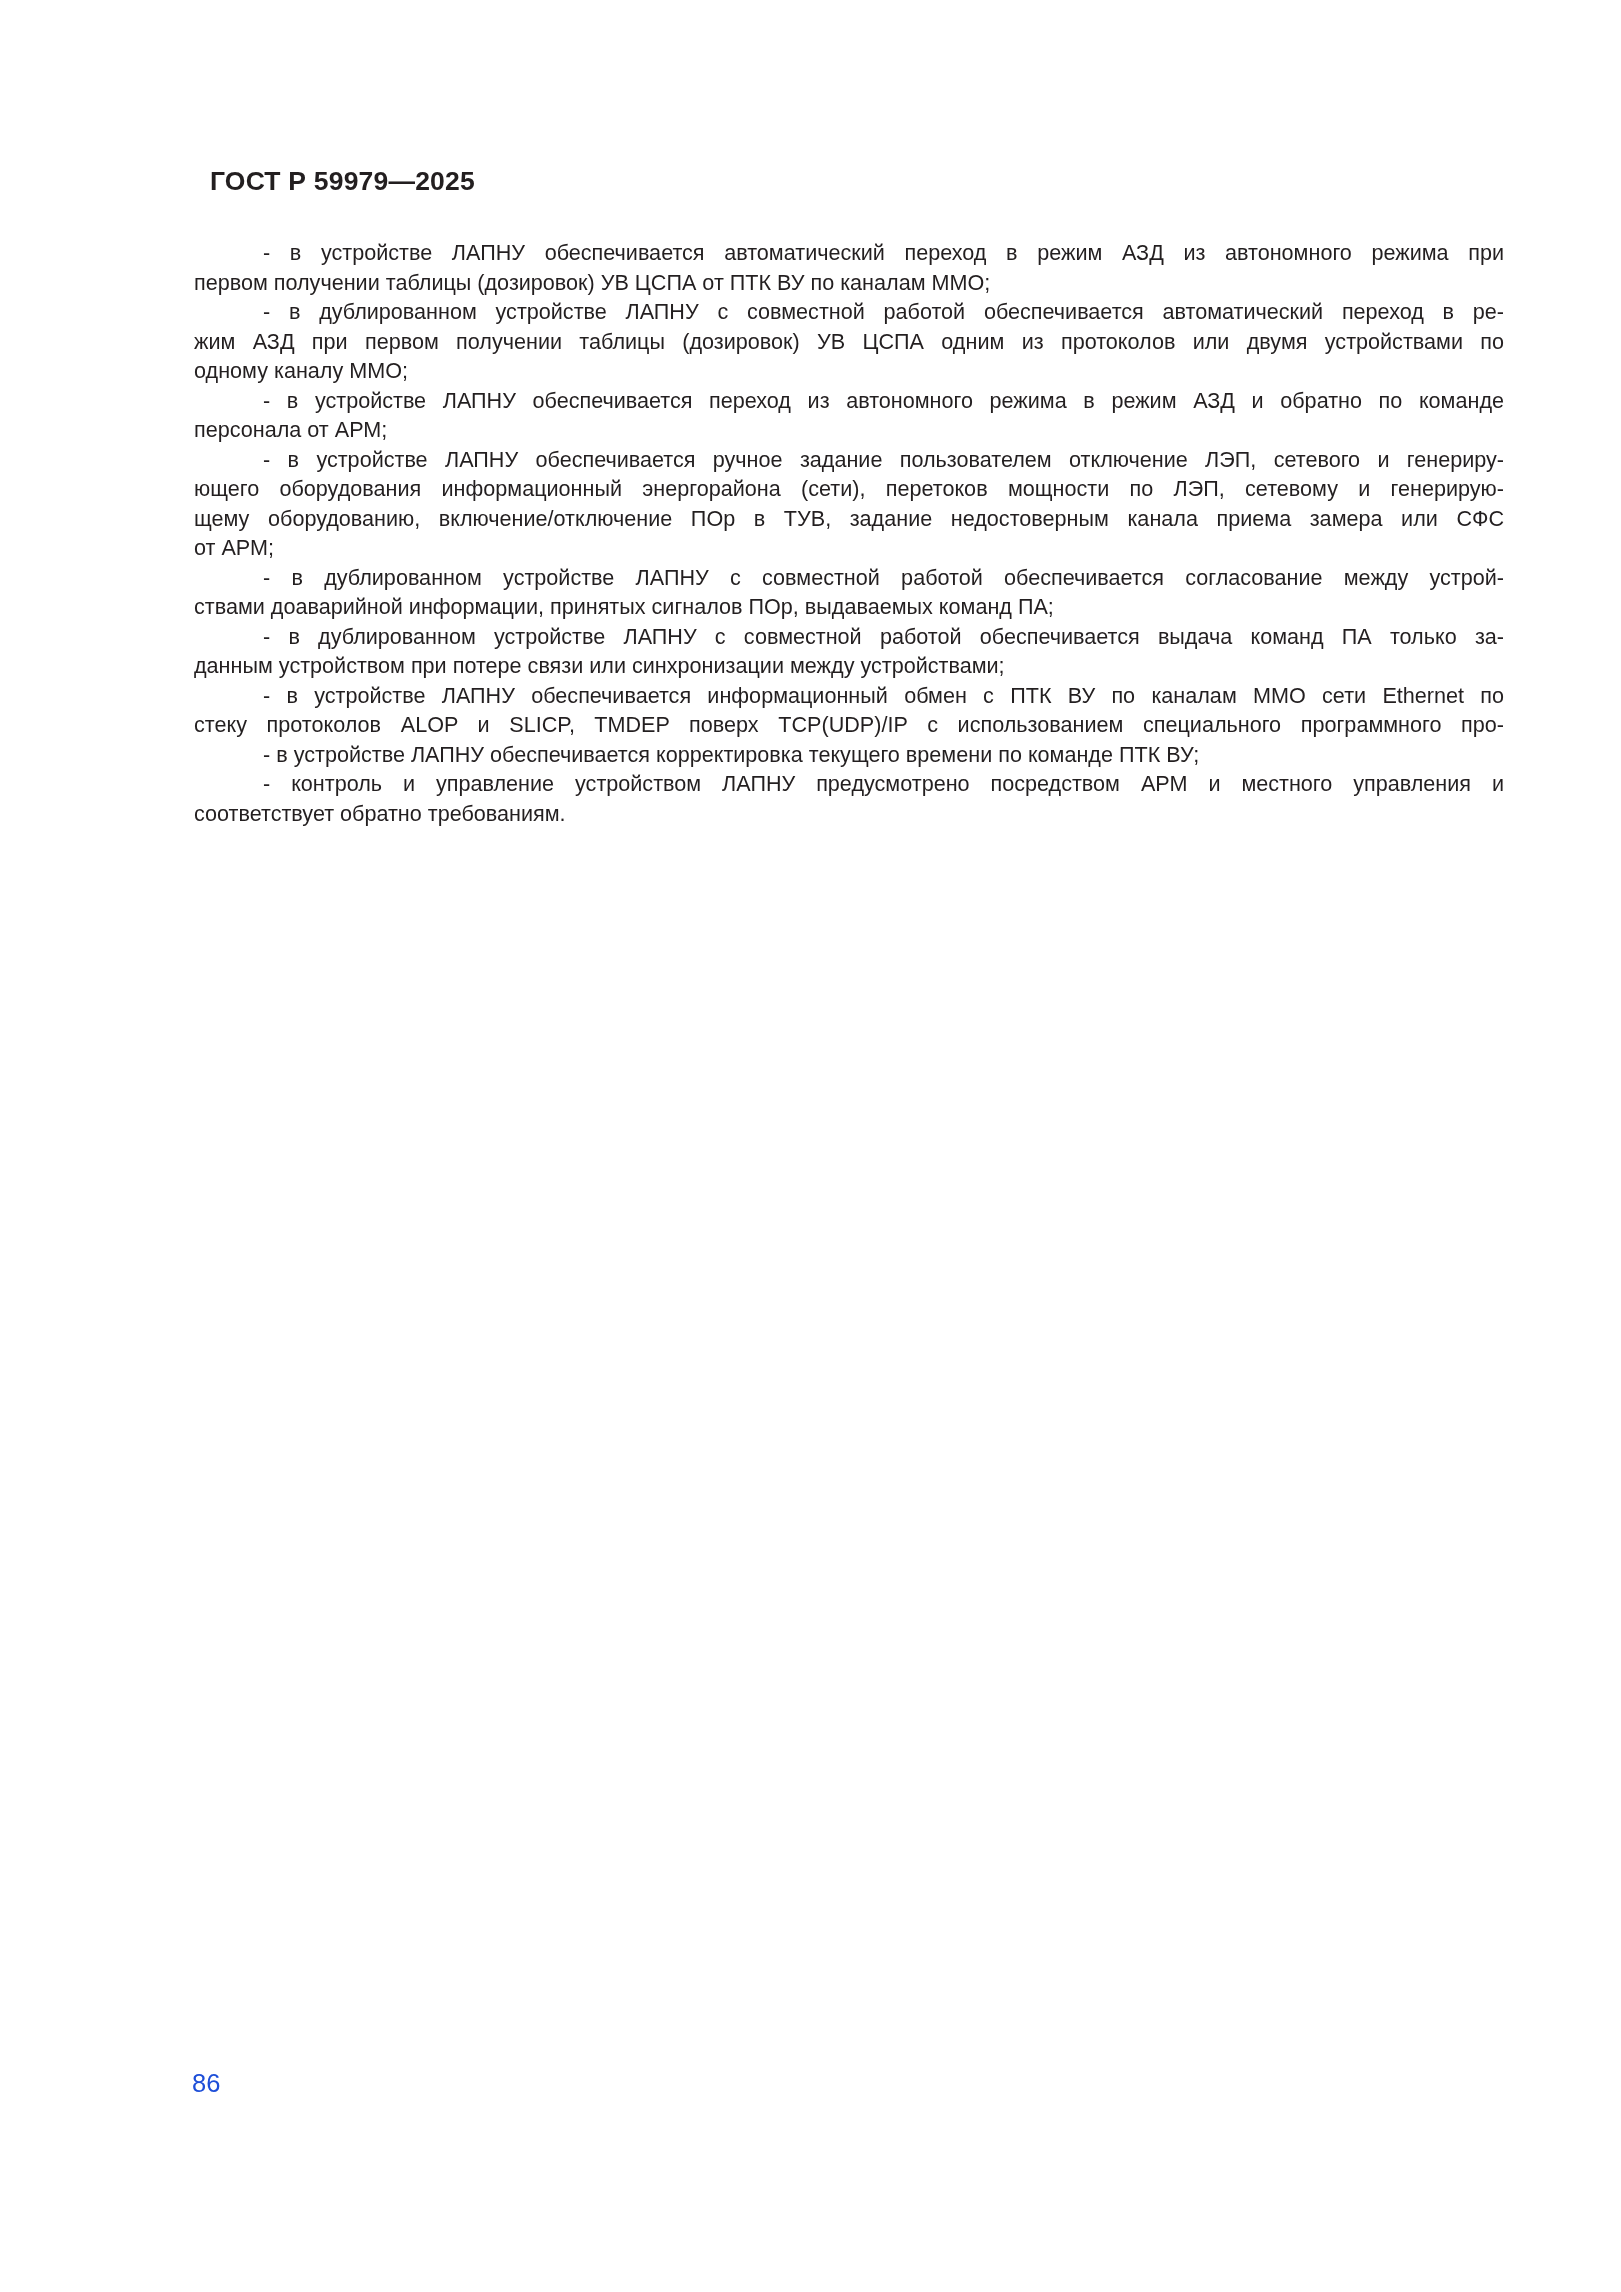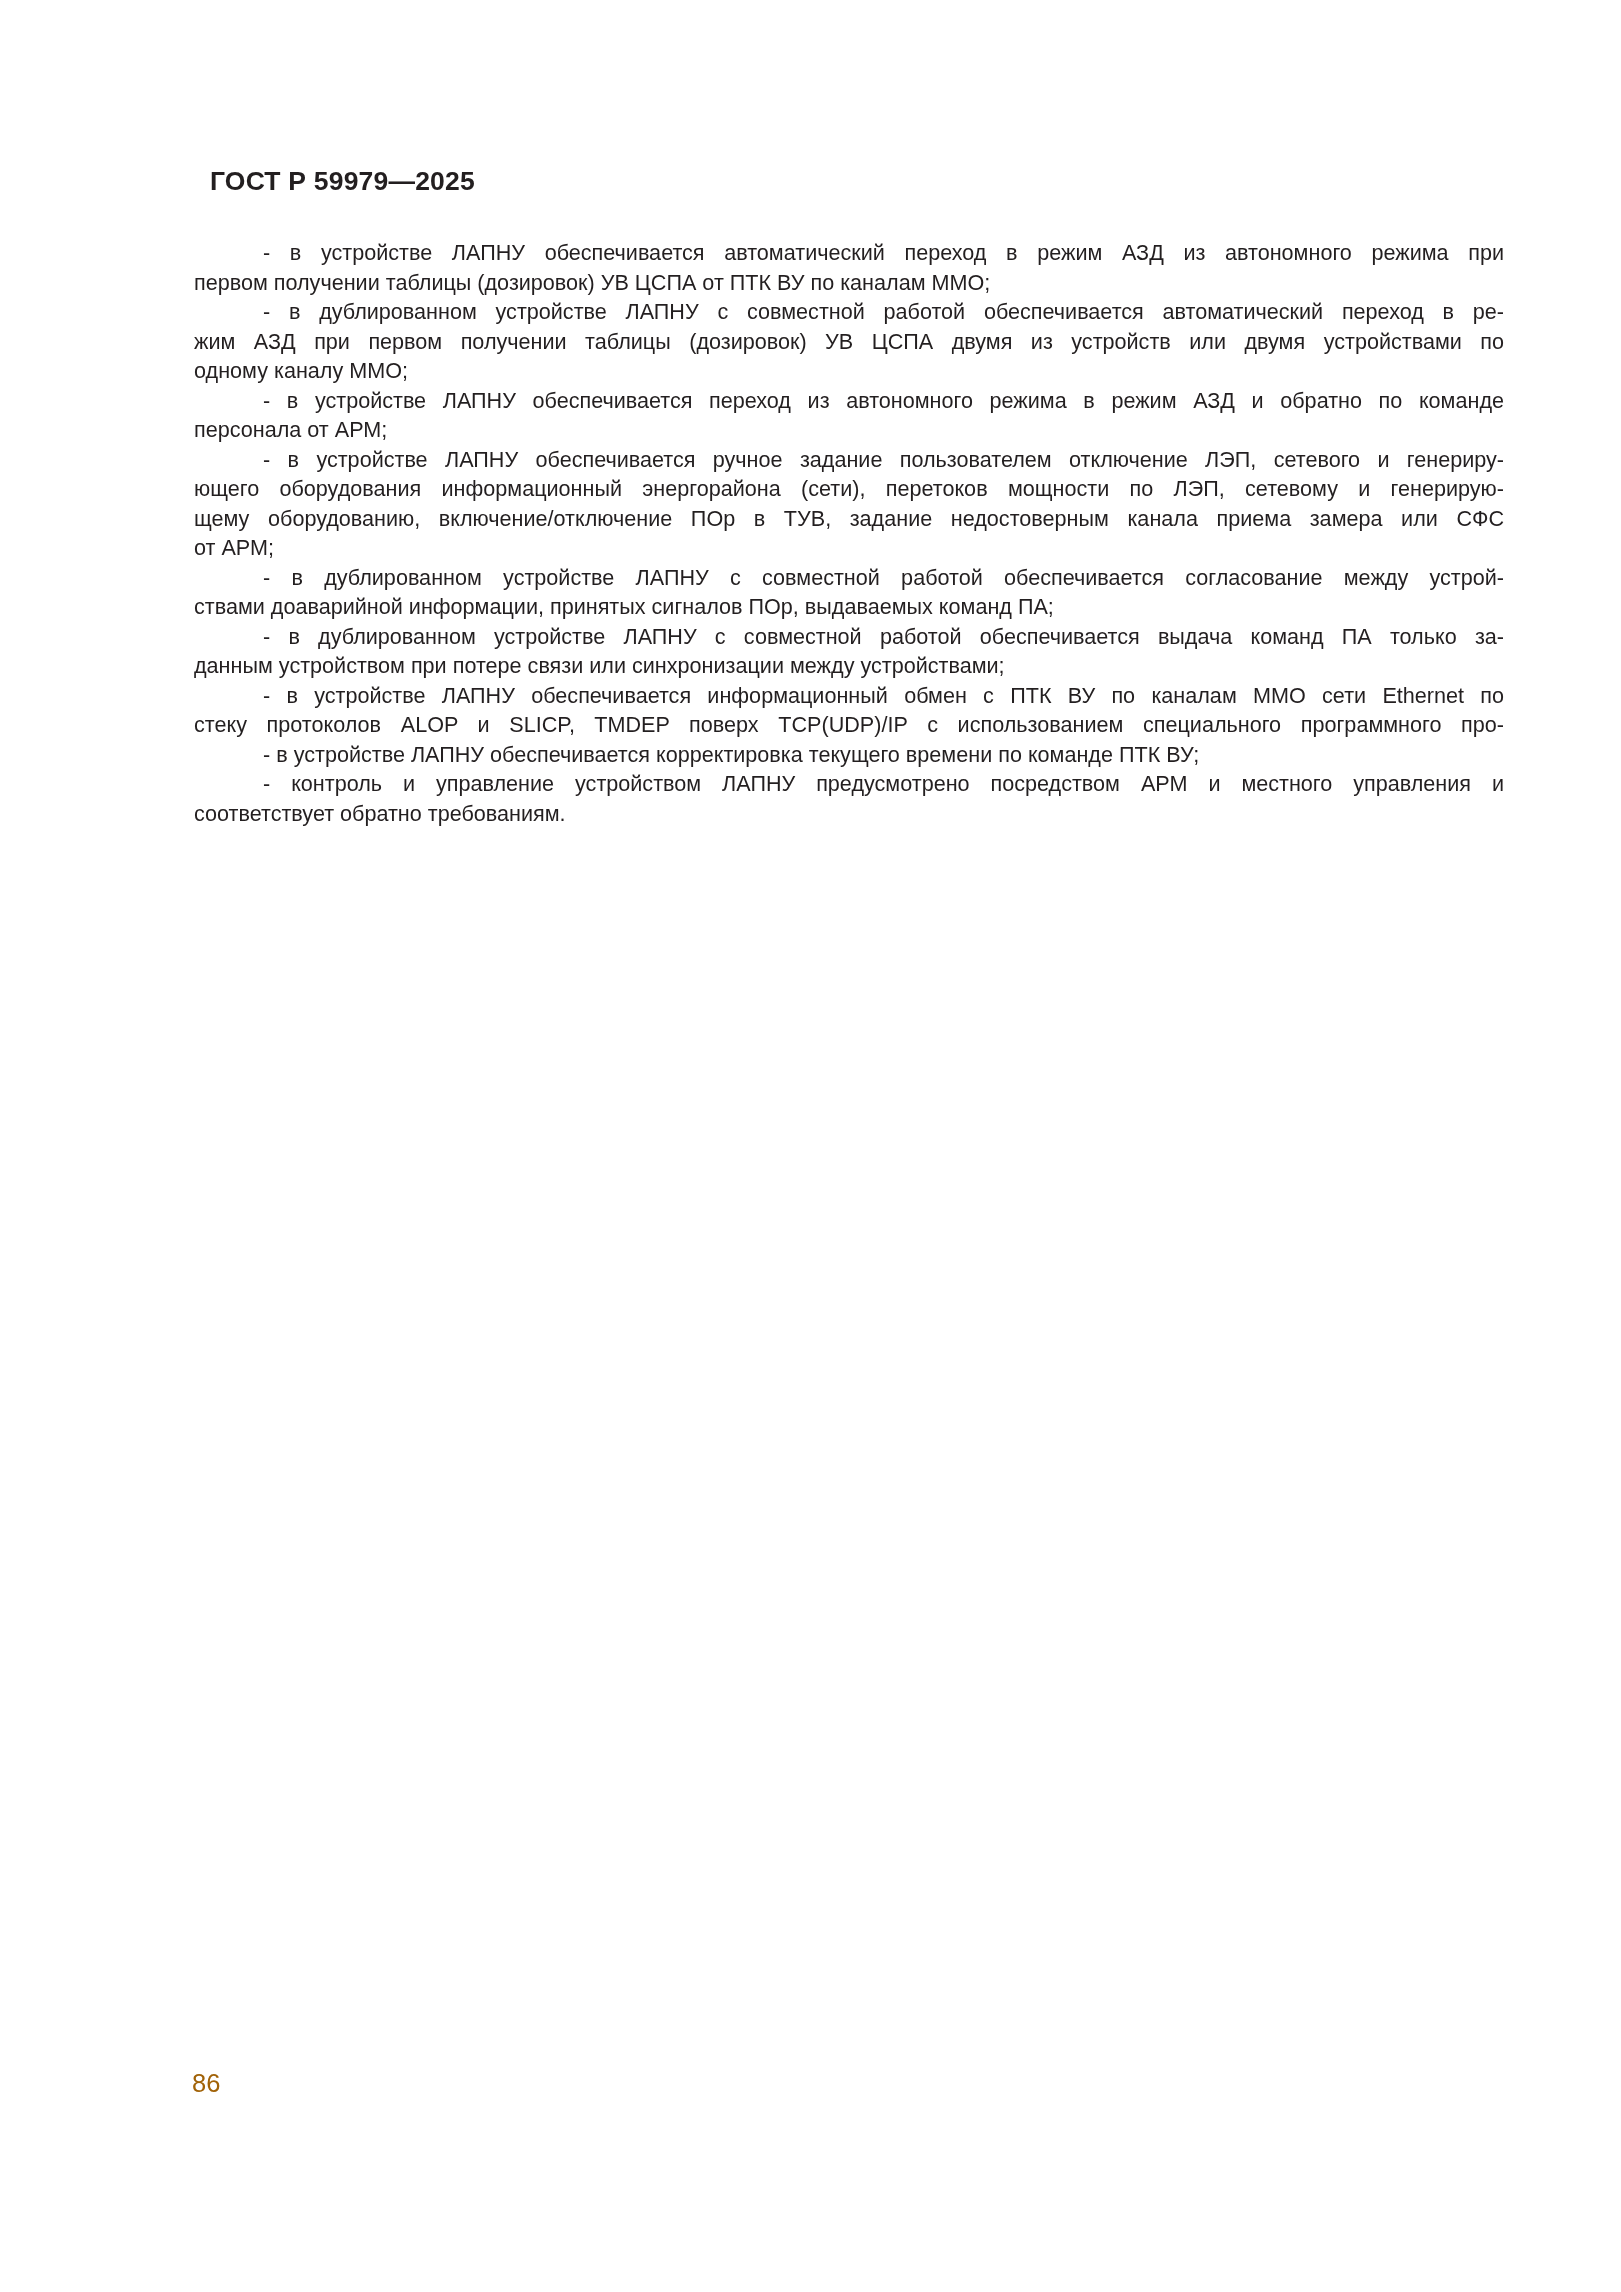--- a/index.html
+++ b/index.html
@@ -52,42 +52,42 @@
   .line span.t {
     display: block;
     white-space: normal;
   }
   .page-number {
     position: absolute;
     left: 192px;
     top: 2069px;
     font-size: 25.5px;
     line-height: 29px;
-    color: #a16207;
+    color: #1d4ed8;
   }
 </style>
 </head>
 <body>
 
 <h1 class="doc-header">ГОСТ Р 59979—2025</h1>
 
 <div class="body-text">
 
   <div class="line indent">
       <span class="t">- в устройстве ЛАПНУ обеспечивается автоматический переход в режим АЗД из автономного режима при</span>
     </div>
   <div class="line last">
       <span class="t">первом получении таблицы (дозировок) УВ ЦСПА от ПТК ВУ по каналам ММО;</span>
     </div>
 
   <div class="line indent">
       <span class="t">- в дублированном устройстве ЛАПНУ с совместной работой обеспечивается автоматический переход в ре-</span>
     </div>
   <div class="line">
-      <span class="t">жим АЗД при первом получении таблицы (дозировок) УВ ЦСПА двумя из устройств или двумя устройствами по</span>
+      <span class="t">жим АЗД при первом получении таблицы (дозировок) УВ ЦСПА одним из протоколов или двумя устройствами по</span>
     </div>
   <div class="line last">
       <span class="t">одному каналу ММО;</span>
     </div>
 
   <div class="line indent">
       <span class="t">- в устройстве ЛАПНУ обеспечивается переход из автономного режима в режим АЗД и обратно по команде</span>
     </div>
   <div class="line last">
       <span class="t">персонала от АРМ;</span>

